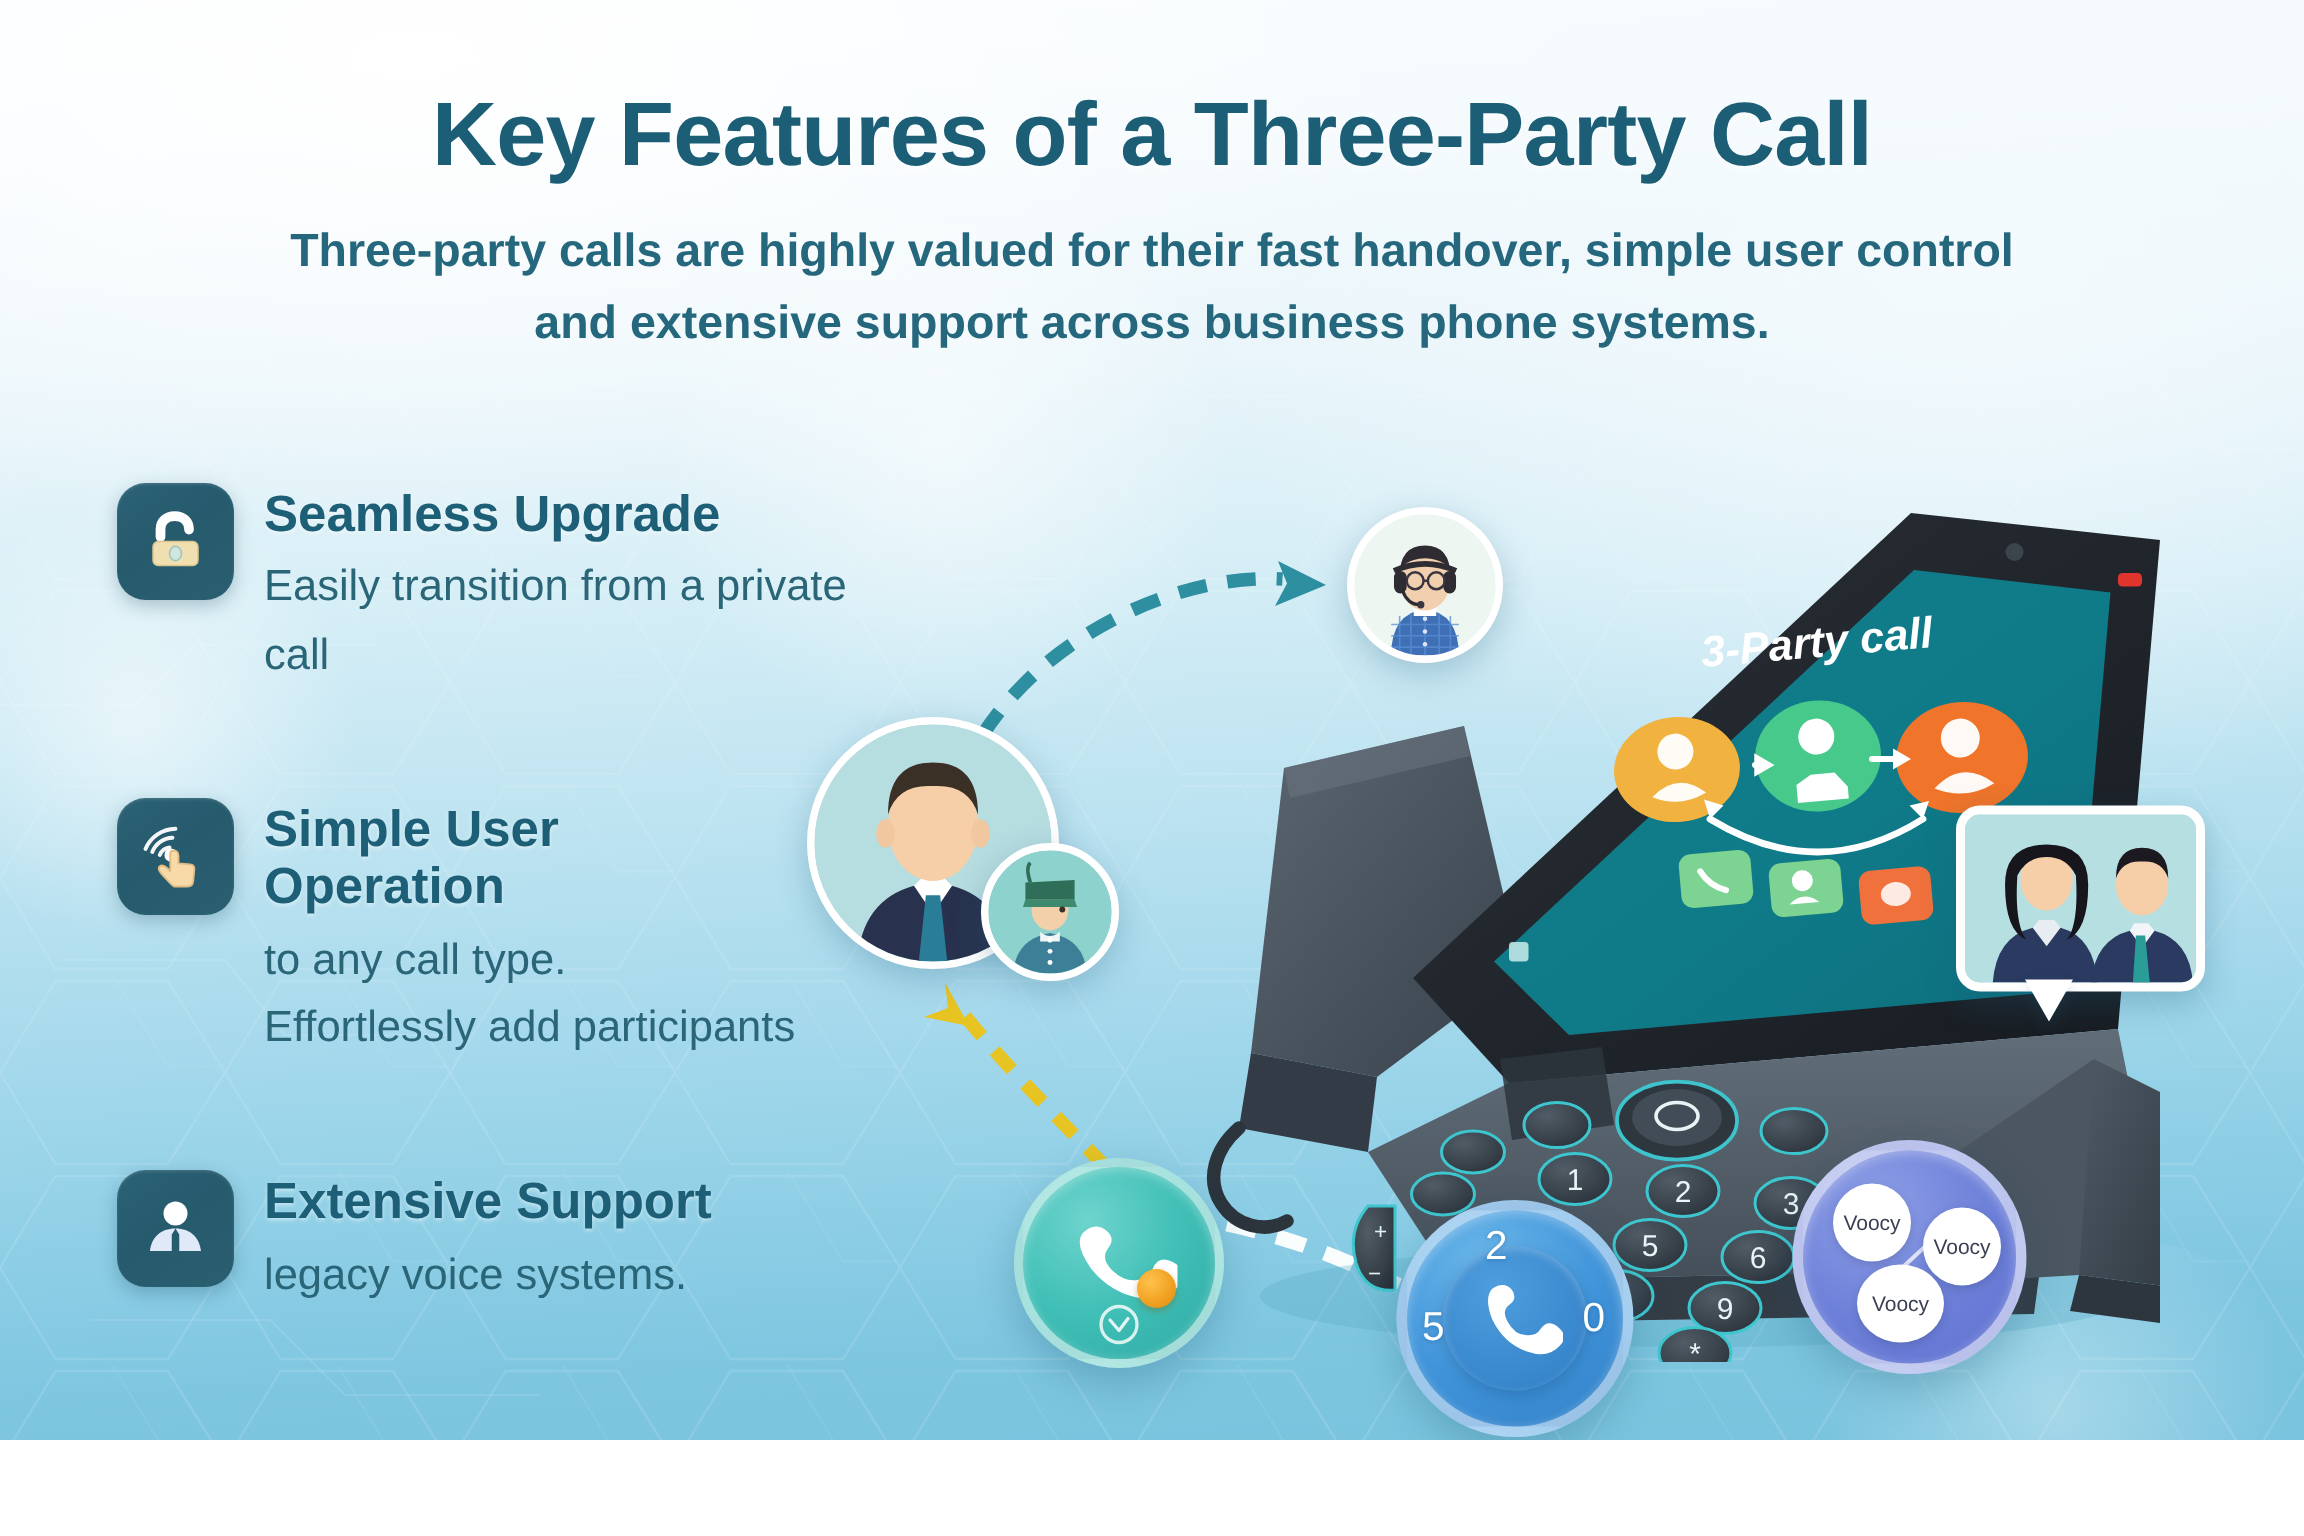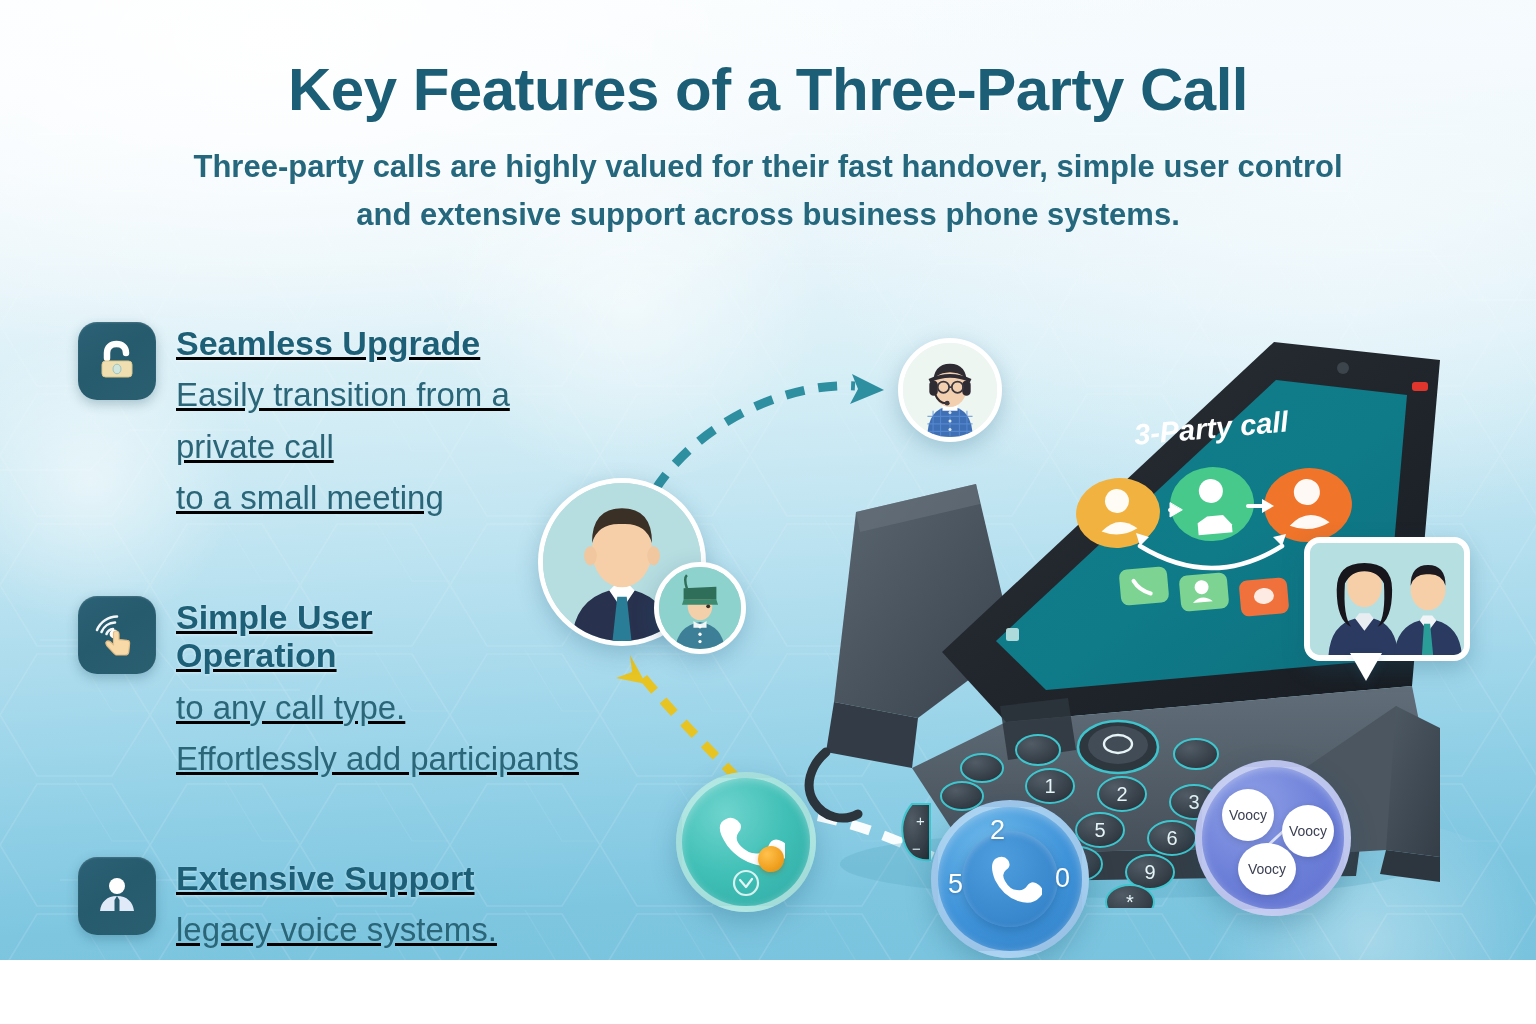--- a/index.html
+++ b/index.html
@@ -78,21 +78,20 @@
     left: 78px;
     top: 322px;
     width: 560px;
     z-index: 25;
   }
   .feature {
     display: flex;
     align-items: flex-start;
     gap: 20px;
     margin-bottom: 72px;
-    text-decoration: underline;
   }
   .feature:last-child { margin-bottom: 12px; }
 
   .feat-icon {
     flex: 0 0 auto;
     width: 78px;
     height: 78px;
     border-radius: 19px;
     background: linear-gradient(145deg, #2c6276 0%, #265a6d 45%, #2a5f70 100%);
     box-shadow: 0 4px 12px rgba(20,70,90,0.28), inset 0 1px 2px rgba(255,255,255,0.13);
@@ -106,21 +105,21 @@
   .feat-text { padding-top: 2px; }
   .feat-title {
     font-size: 34px;
     font-weight: 700;
     color: #1d5f77;
     line-height: 1.13;
     margin-bottom: 7px;
     text-shadow: 0 1px 3px rgba(255,255,255,0.5);
   }
   .feat-desc {
-    font-size: 33px;
+    font-size: 29px;
     font-weight: 400;
     color: #2a6578;
     line-height: 1.56;
     max-width: 430px;
   }
 
   
   .scene {
     position: absolute;
     inset: 0;
@@ -273,21 +272,20 @@
         <svg width="48" height="48" viewBox="0 0 48 48">
           <path d="M14 21 L14 16 C14 10.5 18 7 23.5 7 C29 7 33 10.5 33 16" fill="none" stroke="#ffffff" stroke-width="6.5" stroke-linecap="round"></path>
           <rect x="9" y="24" width="30" height="16" rx="3.5" fill="#f0dfb0" stroke="#dcc58a" stroke-width="1"></rect>
           <ellipse cx="24" cy="32" rx="4" ry="4.8" fill="#cfe6de" stroke="#9fc4bb" stroke-width="1"></ellipse>
         </svg>
       </div>
       <div class="feat-text">
         <div class="feat-title">Seamless Upgrade</div>
         <div class="feat-desc">
           <div>Easily transition from a private call</div>
-          <div>to a small meeting</div>
         </div>
       </div>
     </div>
 
     <div class="feature">
       <div class="feat-icon">
         <svg width="50" height="50" viewBox="0 0 50 50">
           <g fill="none" stroke="#ffffff" stroke-width="2.6" stroke-linecap="round" opacity="0.95">
             <path d="M21 19 A8 8 0 0 0 14.5 24"></path>
             <path d="M23 12.5 A15 15 0 0 0 9.5 22"></path>

